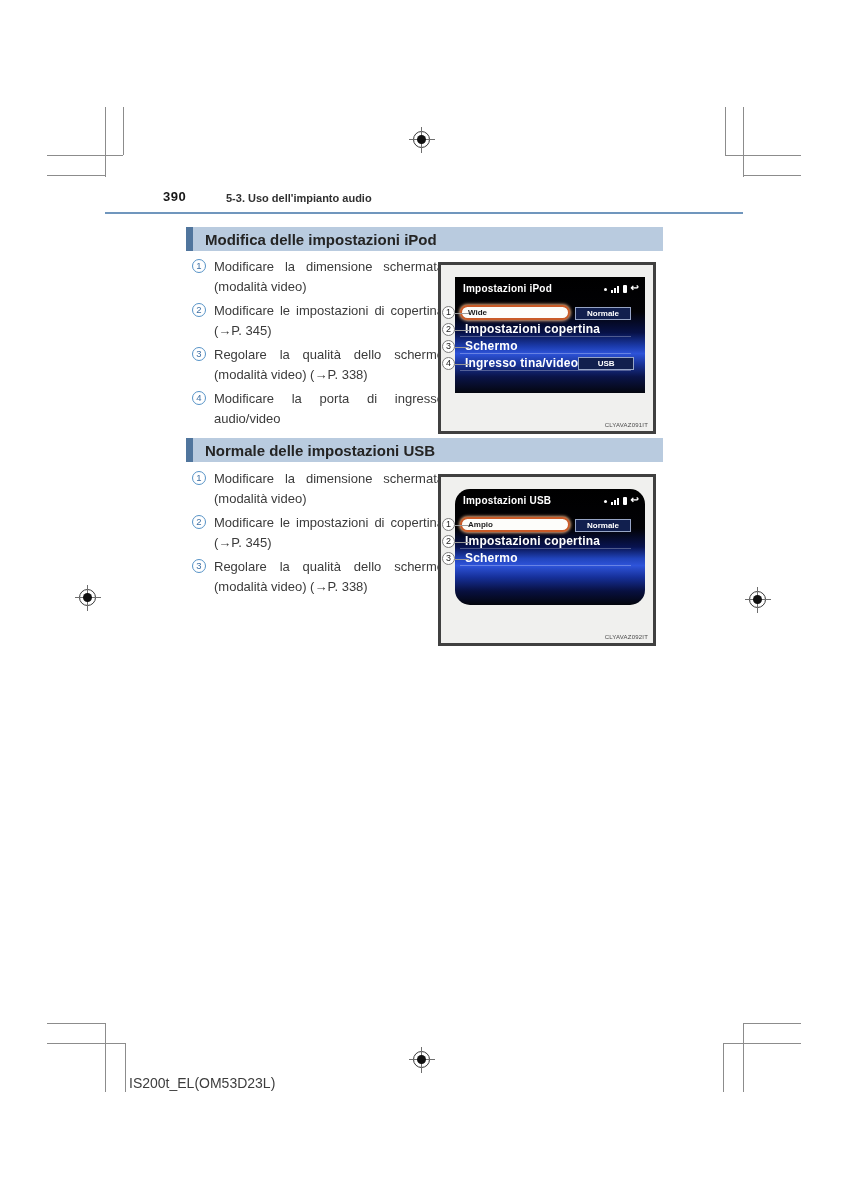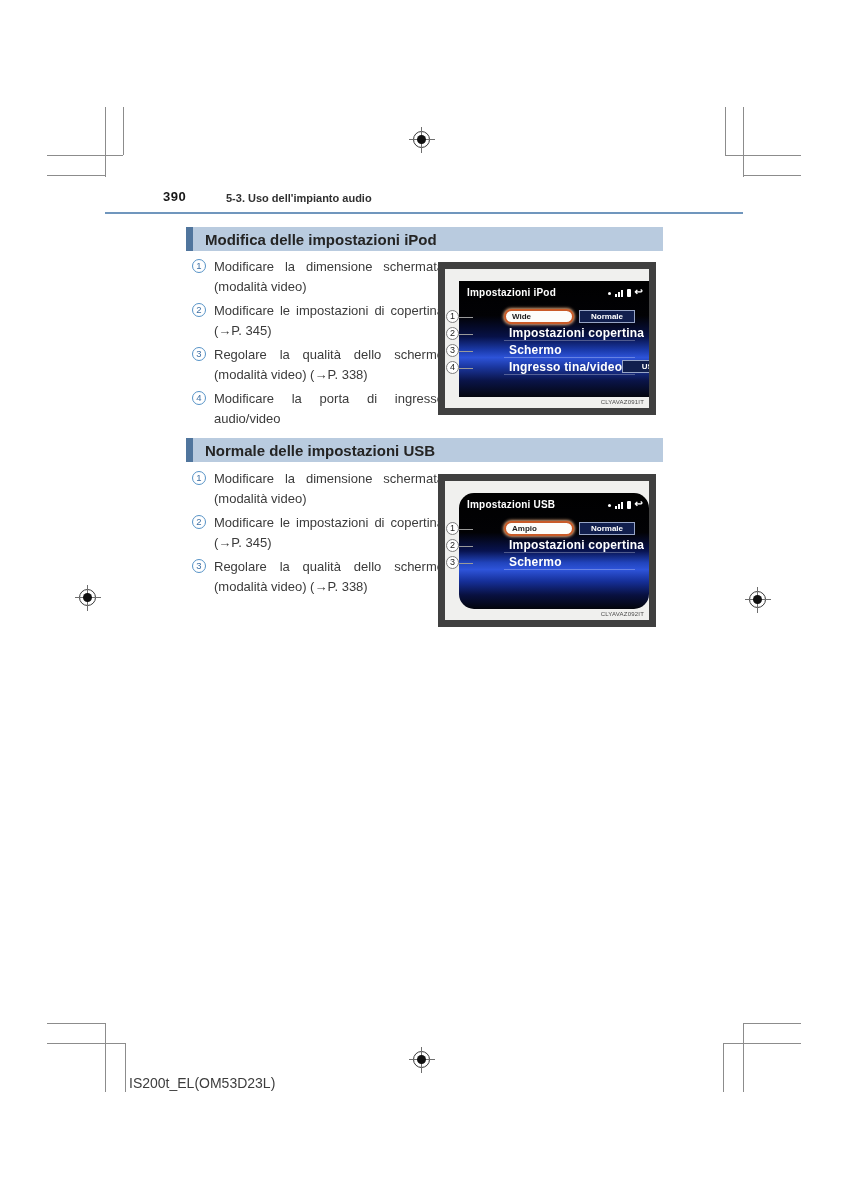--- a/index.html
+++ b/index.html
@@ -23,34 +23,34 @@
   .secbar { position:absolute; left:186px; width:477px; height:24px; background:#b9cbdf; border-left:7px solid #50759d; display:flex; align-items:center; padding-left:12px; }
   .secbar .t { font-size:15px; font-weight:bold; color:#242424; }
 
   
   .steps { position:absolute; left:192px; width:262px; }
   .step { display:flex; margin-bottom:5px; }
   .stepnum { flex:0 0 14px; height:14px; border:1px solid #5793c7; border-radius:50%; color:#3e6fa3; font-size:9.5px; line-height:12px; text-align:center; margin:2px 8px 0 0; }
   .steptext { width:230px; text-align:justify; font-size:13px; line-height:19.5px; color:#3b3b3b; hyphens:manual; }
 
   
-  .shot { position:absolute; left:438px; width:218px; height:153px; background:#f0f0ee; border:7px solid #404040; }
+  .shot { position:absolute; left:438px; width:218px; height:172px; background:#f0f0ee; border:3px solid #404040; }
   .screen { position:absolute; left:14px; top:12px; width:190px; height:116px; color:#fff; overflow:hidden; }
   .screen.g0 { background:linear-gradient(180deg,#000 0%,#020205 30%,#071147 48%,#1c3cae 60%,#2d53d8 66%,#1b37a0 74%,#0a1448 86%,#04060f 100%); }
   .screen.g1 { background:linear-gradient(180deg,#000 0%,#020205 34%,#081350 50%,#2144bc 60%,#2e54da 66%,#16309a 76%,#081040 88%,#03050c 100%);border-radius:15px; }
   .screen-title { position:absolute; left:8px; top:6px; font-size:10px; font-weight:bold; letter-spacing:.2px; white-space:nowrap; }
   .status { position:absolute; right:6px; top:6px; display:flex; align-items:flex-end; gap:4px; height:10px; }
   .bt { width:3px; height:3px; background:#fff; border-radius:50%; margin-bottom:2px; }
   .sig { display:flex; align-items:flex-end; gap:1px; }
   .sig i { display:block; width:2px; background:#fff; }
   .sig i:nth-child(1){height:3px} .sig i:nth-child(2){height:5px} .sig i:nth-child(3){height:7px}
   .batt { width:4px; height:8px; background:#fff; border-radius:1px; }
   .ret { font-size:10px; line-height:10px; color:#fff; font-weight:bold; }
   .rows { position:absolute; left:5px; right:14px; top:27px; }
-  .srow { height:16px; margin-bottom:1px; display:flex; align-items:center;margin-left:40px; }
+  .srow { height:16px; margin-bottom:1px; display:flex; align-items:flex-end; }
   .srow:not(.hl) { border-bottom:1px solid rgba(255,255,255,.28); }
   .rlabel { flex:1; font-size:12px; font-weight:bold; letter-spacing:.2px; padding-left:5px; white-space:nowrap; }
   .pill { flex:1; height:15px; background:#fdfdfa; border:2px solid #c95b28; border-radius:8px; box-shadow:0 0 3px 1px rgba(255,190,140,.85); color:#1d1d1d; font-size:8px; font-weight:bold; display:flex; align-items:center; padding-left:6px; margin-right:5px; white-space:nowrap; }
   .rbtn { width:56px; height:13px; background:#111f4e; border:1px solid #97a5c6; color:#fff; font-size:8px; font-weight:bold; display:flex; align-items:center; justify-content:center; margin-left:auto; flex:0 0 56px; }
   .arc { position:absolute; right:-12px; top:22px; width:30px; height:82px; border:2px solid transparent; border-right-color:rgba(200,210,235,.75); border-radius:50%; }
   .callout { position:absolute; left:1px; width:13px; height:13px; background:#fff; border:1px solid #7d7d7d; border-radius:50%; font-size:9px; line-height:11px; text-align:center; color:#222; z-index:3; }
   .cline { position:absolute; left:14px; width:14px; height:1px; background:#9a9a9a; z-index:2; }
   .caption { position:absolute; right:5px; bottom:3px; font-size:6px; color:#4a4a4a; letter-spacing:.2px; }
 
   

